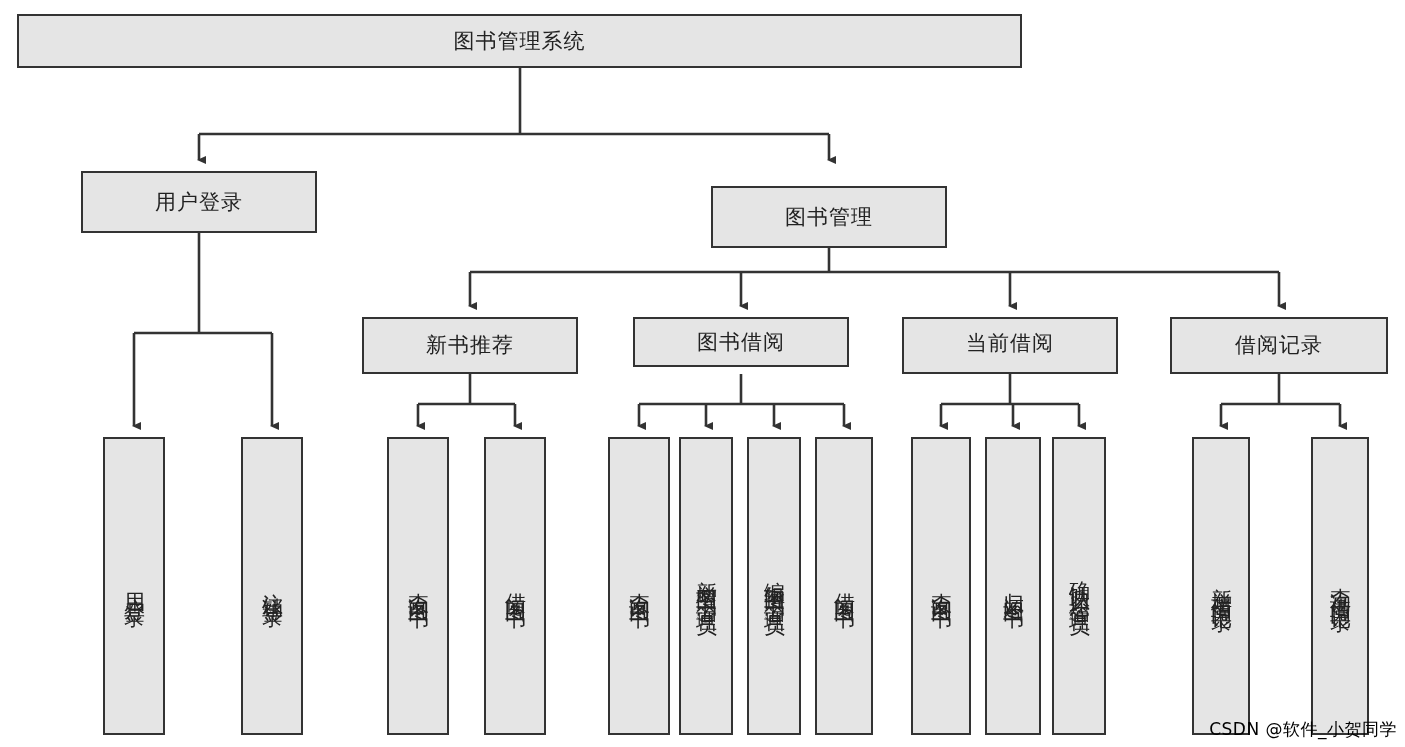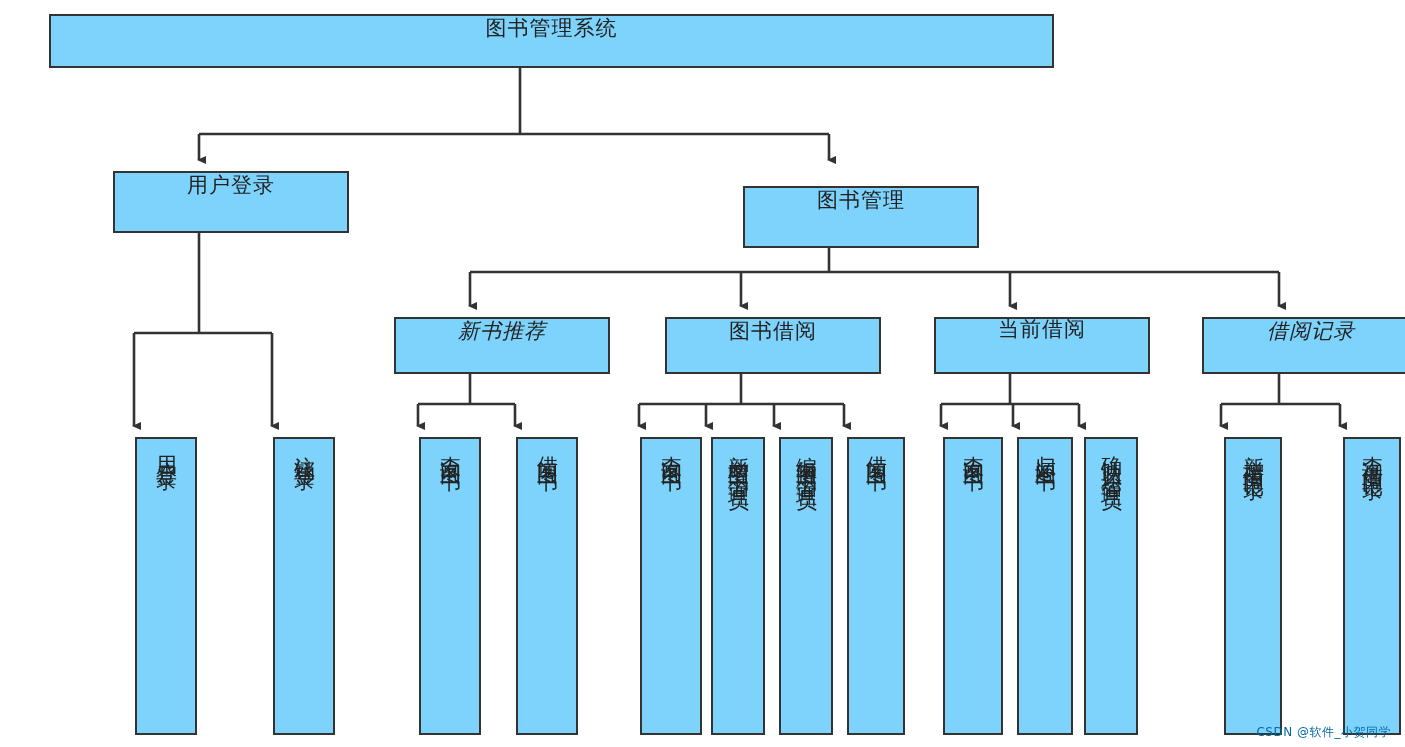--- a/index.html
+++ b/index.html
@@ -23,50 +23,49 @@
     position: absolute;
     left: 0;
     top: 0;
     width: 1405px;
     height: 747px;
     pointer-events: none;
   }
   .node {
     position: absolute;
     box-sizing: border-box;
-    background: #7dd3fc;
+    background: #e5e5e5;
     border: 2px solid #333333;
     display: flex;
-    align-items: flex-start;
+    align-items: center;
     justify-content: center;
     z-index: 2;
-    margin-left: 32px;
   }
   .node-label {
     color: #222222;
     font-size: 21px;
     line-height: 1.18;
     letter-spacing: 1px;
     white-space: nowrap;
     text-align: center;
   }
   .node.vertical .node-label {
     writing-mode: vertical-rl;
     text-orientation: upright;
     letter-spacing: 5px;
     font-size: 21px;
     white-space: nowrap;
     max-height: 100%;
   }
   .watermark {
     position: absolute;
-    right: 14px;
+    right: 8px;
     bottom: 6px;
-    color: #0369a1;
-    font-size: 12px;
+    color: #000000;
+    font-size: 17px;
     letter-spacing: 0.5px;
     z-index: 5;
     white-space: nowrap;
   }
 </style>
 </head>
 <body>
 
 <div id="diagram-root">
 
@@ -117,30 +116,30 @@
     <span class="node-label">图书管理系统</span>
   </div>
 
   <div class="node" id="box-user-login" style="left: 81px; top: 171px; width: 236px; height: 62px;">
     <span class="node-label">用户登录</span>
   </div>
   <div class="node" id="box-book-manage" style="left: 711px; top: 186px; width: 236px; height: 62px;">
     <span class="node-label">图书管理</span>
   </div>
 
-  <div class="node" id="box-new-book-rec" style="left: 362px; top: 317px; width: 216px; height: 57px; font-style: italic;">
+  <div class="node" id="box-new-book-rec" style="left: 362px; top: 317px; width: 216px; height: 57px;">
     <span class="node-label">新书推荐</span>
   </div>
-  <div class="node" id="box-book-borrow" style="left: 633px; top: 317px; width: 216px; height: 57px;">
+  <div class="node" id="box-book-borrow" style="left: 633px; top: 317px; width: 216px; height: 50px;">
     <span class="node-label">图书借阅</span>
   </div>
   <div class="node" id="box-current-borrow" style="left: 902px; top: 317px; width: 216px; height: 57px; font-family: Liberation Mono, monospace;">
     <span class="node-label">当前借阅</span>
   </div>
-  <div class="node" id="box-borrow-record" style="left: 1170px; top: 317px; width: 218px; height: 57px; font-style: italic;">
+  <div class="node" id="box-borrow-record" style="left: 1170px; top: 317px; width: 218px; height: 57px;">
     <span class="node-label">借阅记录</span>
   </div>
 
   <div id="leaf-container">
       <div class="node vertical" style="left: 103px; top: 437px; width: 62px; height: 298px;">
         <span class="node-label">用户登录</span>
       </div>
       <div class="node vertical" style="left: 241px; top: 437px; width: 62px; height: 298px;">
         <span class="node-label">注销登录</span>
       </div>

